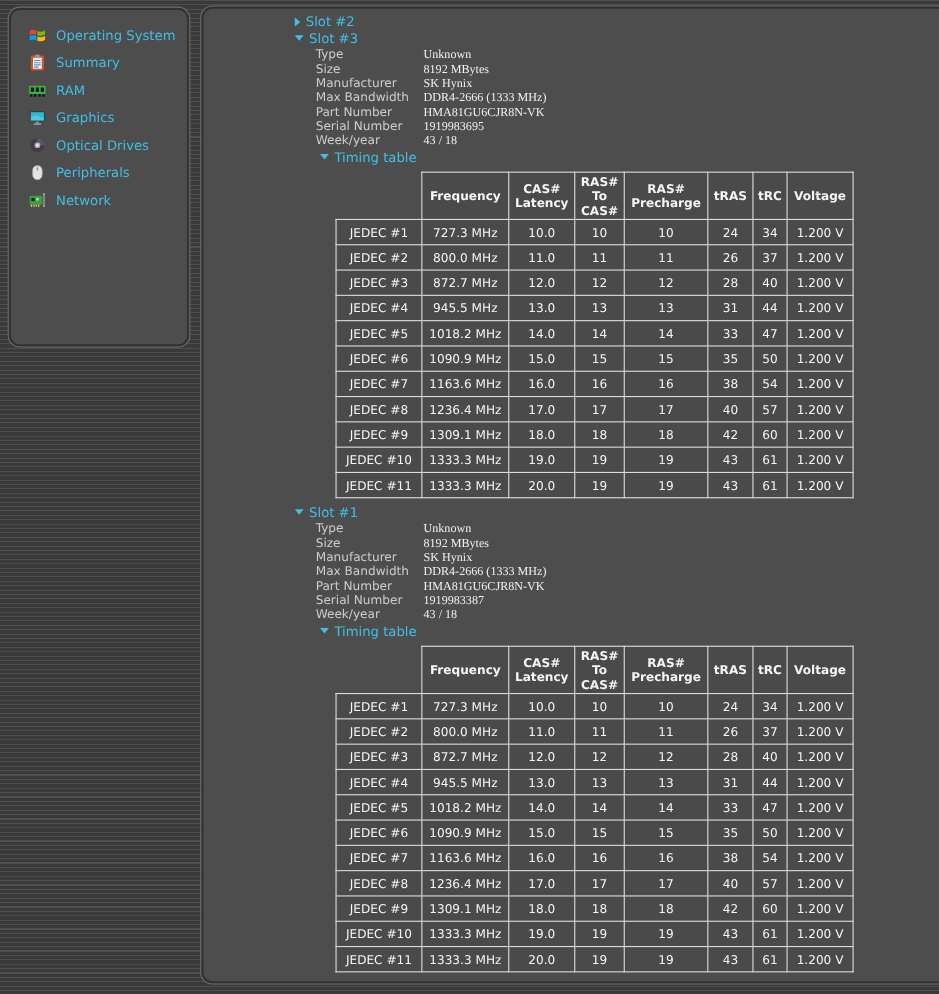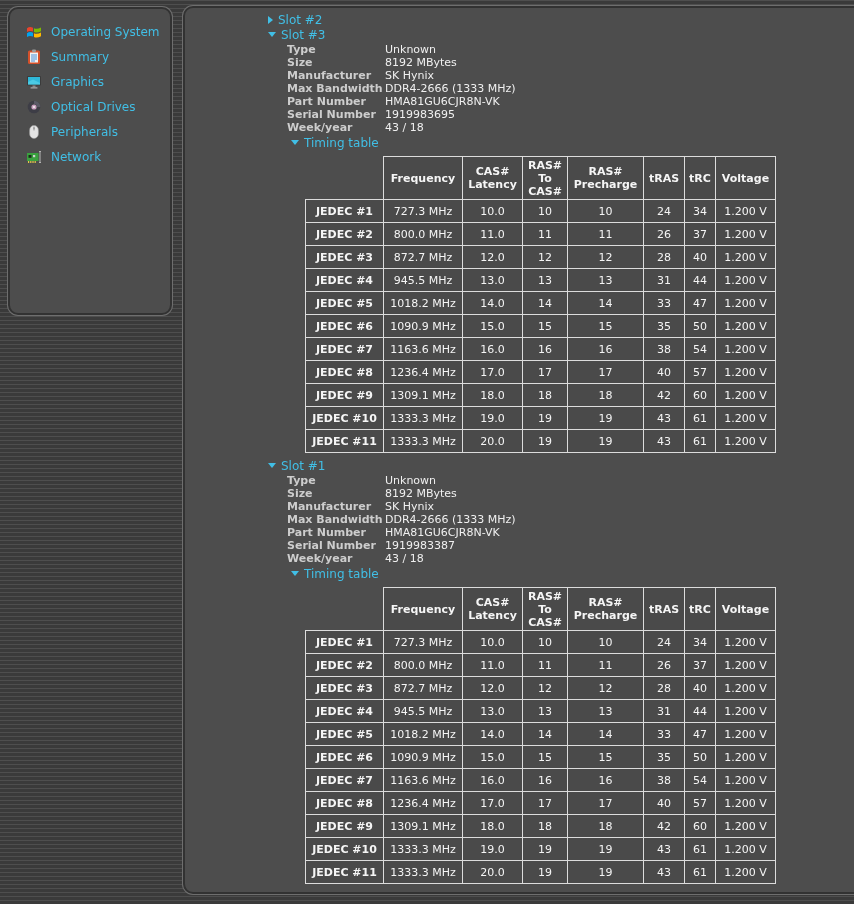--- a/index.html
+++ b/index.html
@@ -29,22 +29,22 @@
   
   .content-inner { padding-top: 5px; }
   .slot-header { margin-left: 83px; height: 15px; line-height: 15px; font-size: 12px; cursor: pointer; white-space: nowrap; }
   .cyan { color: var(--accent, #41bfe6); margin-top: 20px; }
   .tri { display: inline-block; width: 0; height: 0; margin-right: 5px; vertical-align: middle; position: relative; top: -1px; }
   .tri.down  { border-left: 4px solid transparent; border-right: 4px solid transparent; border-top: 5px solid var(--accent, #41bfe6); }
   .tri.right { border-top: 4px solid transparent; border-bottom: 4px solid transparent; border-left: 5px solid var(--accent, #41bfe6); }
 
   .props { margin-left: 102px; }
   .prop-row { height: 13px; line-height: 13px; font-size: 11px; white-space: nowrap; }
-  .prop-name { display: inline-block; width: 98px; color: #cdcdcd; font-weight: bold; }
-  .prop-value { color: #f0f0f0; }
+  .prop-name { display: inline-block; width: 98px; color: #cdcdcd; }
+  .prop-value { color: #f0f0f0; font-family: Liberation Serif, serif; }
 
   .timing-header { margin-left: 106px; height: 15px; line-height: 15px; margin-top: 2px; font-size: 12px; cursor: pointer; white-space: nowrap; }
 
   table.timing {
     margin-left: 120px; margin-top: 5px;
     border-collapse: collapse;
     table-layout: fixed;
     font-size: 11px;
     color: #f5f5f5;
   }
@@ -52,21 +52,21 @@
     border: 1px solid #dcdcdc;
     background: #4a4a4a;
     text-align: center;
     vertical-align: middle;
     padding: 0 2px;
     overflow: hidden;
   }
   table.timing th { height: 43px; line-height: 13px; font-weight: bold; font-size: 11px; }
   table.timing th.blank { border: none; background: transparent; }
   table.timing td { height: 23px; }
-  table.timing td.rowlabel { font-weight: bold; }
+  table.timing td.rowlabel { font-weight: normal; }
   .slot4-gap { height: 6px; }
 </style>
 </head>
 <body>
 
 <aside class="panel sidebar">
   <ul class="side-list" id="sidebar-list">
       <li class="side-item">
         <span class="side-icon">
           <svg viewBox="0 0 16 16">
@@ -86,20 +86,37 @@
             <rect x="6" y="0.5" width="4" height="2.6" rx="1" fill="#9a9a9a"></rect>
             <g stroke="#4a90d9" stroke-width="1">
               <line x1="5" y1="6" x2="11" y2="6"></line>
               <line x1="5" y1="8" x2="11" y2="8"></line>
               <line x1="5" y1="10" x2="11" y2="10"></line>
               <line x1="5" y1="12" x2="9" y2="12"></line>
             </g>
           </svg>
         </span>
         <span class="side-label">Summary</span>
+      </li>
+      <li class="side-item">
+        <span class="side-icon">
+          <svg viewBox="0 0 16 16">
+            <rect x="0.5" y="4" width="15" height="7.5" rx="1" fill="#3fae49"></rect>
+            <rect x="2" y="5.5" width="3" height="4" fill="#15231a"></rect>
+            <rect x="6.5" y="5.5" width="3" height="4" fill="#15231a"></rect>
+            <rect x="11" y="5.5" width="3" height="4" fill="#15231a"></rect>
+            <g fill="#0f1a12">
+              <rect x="1.5" y="11.5" width="2" height="2.5"></rect>
+              <rect x="5" y="11.5" width="2" height="2.5"></rect>
+              <rect x="9" y="11.5" width="2" height="2.5"></rect>
+              <rect x="12.5" y="11.5" width="2" height="2.5"></rect>
+            </g>
+          </svg>
+        </span>
+        <span class="side-label">RAM</span>
       </li>
       <li class="side-item">
         <span class="side-icon">
           <svg viewBox="0 0 16 16">
             <rect x="1" y="2" width="14" height="9.5" rx="1" fill="#3b3b3b"></rect>
             <rect x="2" y="3" width="12" height="7.5" fill="#2fb7d8"></rect>
             <path d="M2 8 L7 5.5 L14 9 L14 10.5 L2 10.5Z" fill="#57d2e8" opacity="0.7"></path>
             <rect x="6.5" y="11.5" width="3" height="1.8" fill="#8a8a8a"></rect>
             <rect x="4.5" y="13.3" width="7" height="1.2" rx="0.5" fill="#a8a8a8"></rect>
           </svg>

